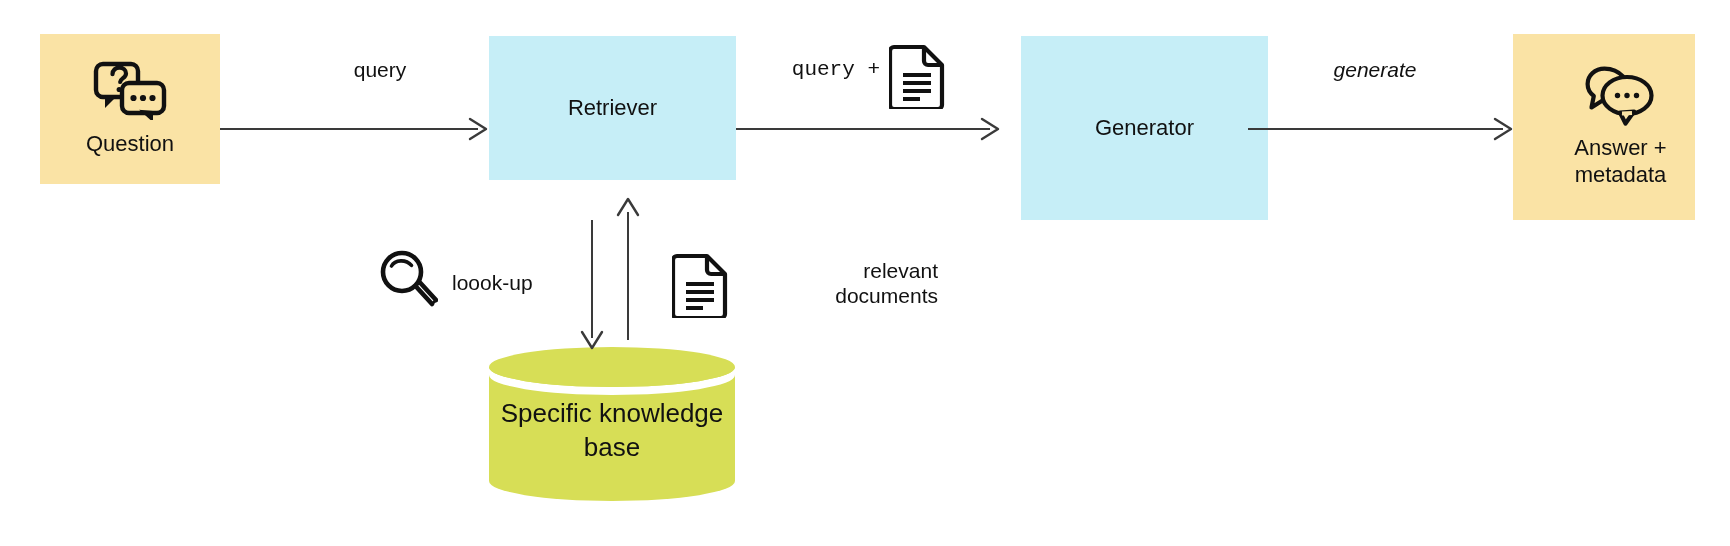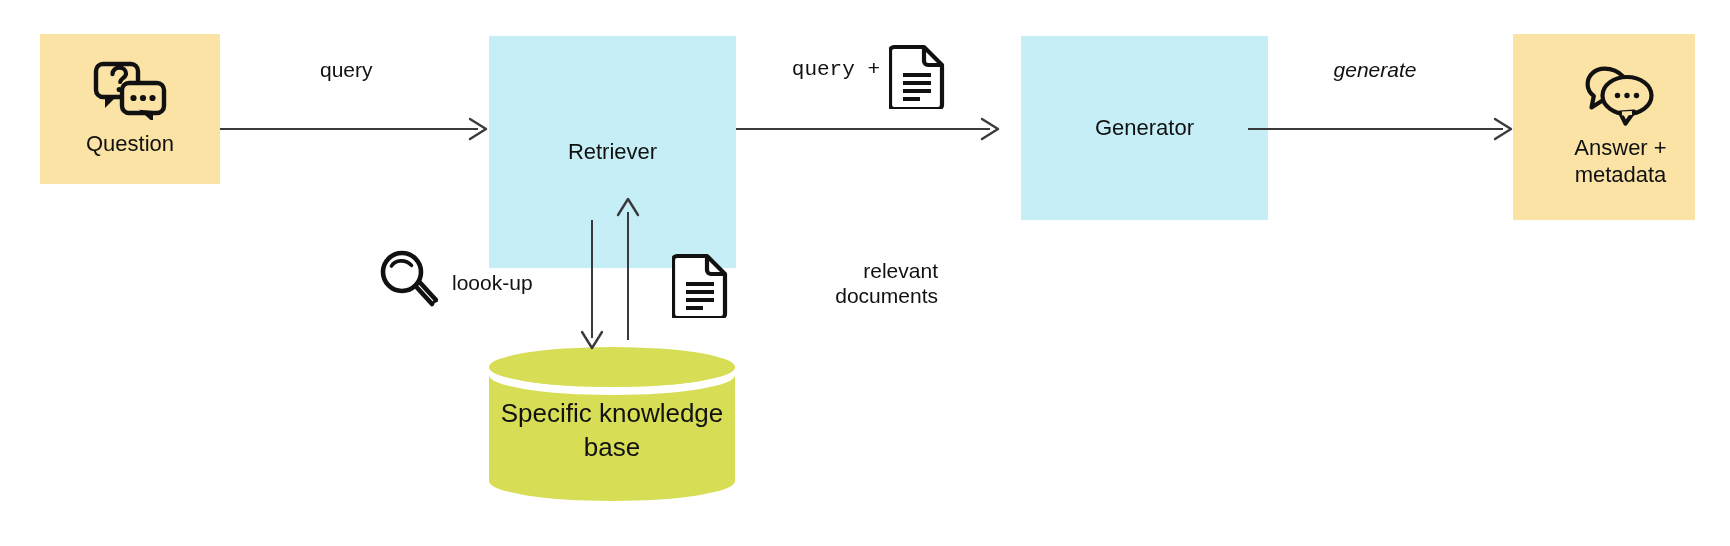--- a/index.html
+++ b/index.html
@@ -96,21 +96,21 @@
         <rect x="30" y="23" width="42" height="30" rx="7" ry="7" stroke="#111111" stroke-width="4.4" fill="#fae3a5"></rect>
         <path d="M60 52 L60 60 L50 51 Z" fill="#111111" stroke="#111111" stroke-width="2"></path>
         <circle cx="41.5" cy="38" r="3.1" fill="#111111"></circle>
         <circle cx="51" cy="38" r="3.1" fill="#111111"></circle>
         <circle cx="60.5" cy="38" r="3.1" fill="#111111"></circle>
       </svg>
     </span>
     <div class="node-label">Question</div>
   </div>
 
-  <div class="node process" style="left:489px; top:36px; width:247px; height:232px;">
+  <div class="node process" style="left:489px; top:36px; width:247px; height:144px;">
     <div class="node-label">Retriever</div>
   </div>
 
   <div class="node process" style="left:1001px; top:36px; width:247px; height:184px;margin-left:20px;">
     <div class="node-label">Generator</div>
   </div>
 
   <div class="node terminal" style="left:1513px; top:34px; width:182px; height:186px;padding-left:33px;">
     <span class="icon-wrap" style="margin-bottom:8px;">
       <svg width="72" height="60" viewBox="0 0 72 60" fill="none" aria-hidden="true">
@@ -140,21 +140,21 @@
       <ellipse cx="125" cy="22" rx="123" ry="20" fill="#d7de56"></ellipse>
     </svg>
     <div class="cyl-label" style="top:52px;">Specific knowledge
 base</div>
   </div>
 
   <div class="edge-line h" style="left:220px; top:128px; width:258px;"></div>
   <svg class="head-svg" style="left:466px; top:116px;" width="26" height="26" viewBox="0 0 26 26">
     <path d="M4 3 L20 13 L4 23" stroke="#3a3a3a" stroke-width="2.4" fill="none" stroke-linecap="round" stroke-linejoin="round"></path>
   </svg>
-  <div class="edge-label" style="left:320px; top:58px; width:120px; text-align:left;">query</div>
+  <div class="edge-label" style="left:320px; top:58px; width:120px; text-align:center;">query</div>
 
   <div class="edge-line h" style="left:736px; top:128px; width:254px;"></div>
   <svg class="head-svg" style="left:978px; top:116px;" width="26" height="26" viewBox="0 0 26 26">
     <path d="M4 3 L20 13 L4 23" stroke="#3a3a3a" stroke-width="2.4" fill="none" stroke-linecap="round" stroke-linejoin="round"></path>
   </svg>
   <div class="edge-label" style="left:760px; top:58px; width:120px; text-align:right;font-family:Liberation Mono, monospace;">query +</div>
   <span class="side-icon" style="left:889px; top:43px;">
     <svg width="58" height="66" viewBox="0 0 58 66" fill="none" aria-hidden="true">
       <path d="M5 4 h30 l18 18 v40 a4 4 0 0 1 -4 4 h-44 a4 4 0 0 1 -4 -4 v-54 a4 4 0 0 1 4 -4 z" stroke="#111111" stroke-width="4.2" fill="#ffffff" stroke-linejoin="round"></path>
       <path d="M35 4 v14 a4 4 0 0 0 4 4 h14" stroke="#111111" stroke-width="4.2" fill="none" stroke-linejoin="round"></path>

